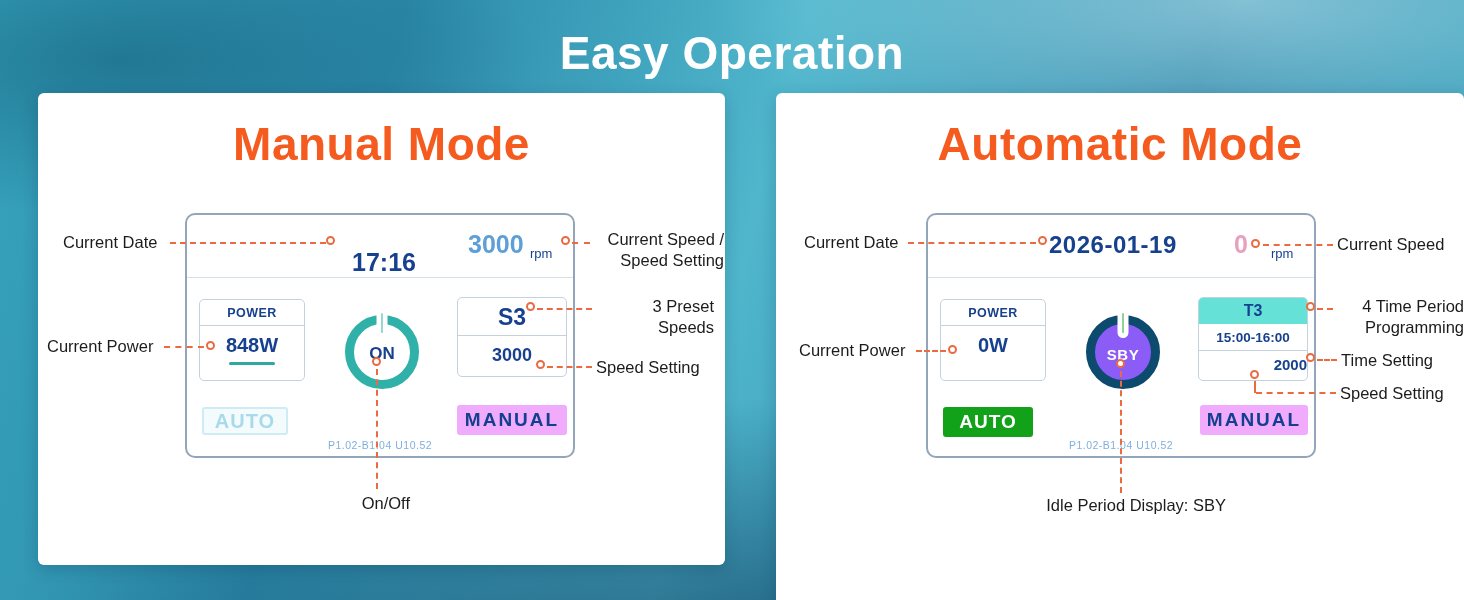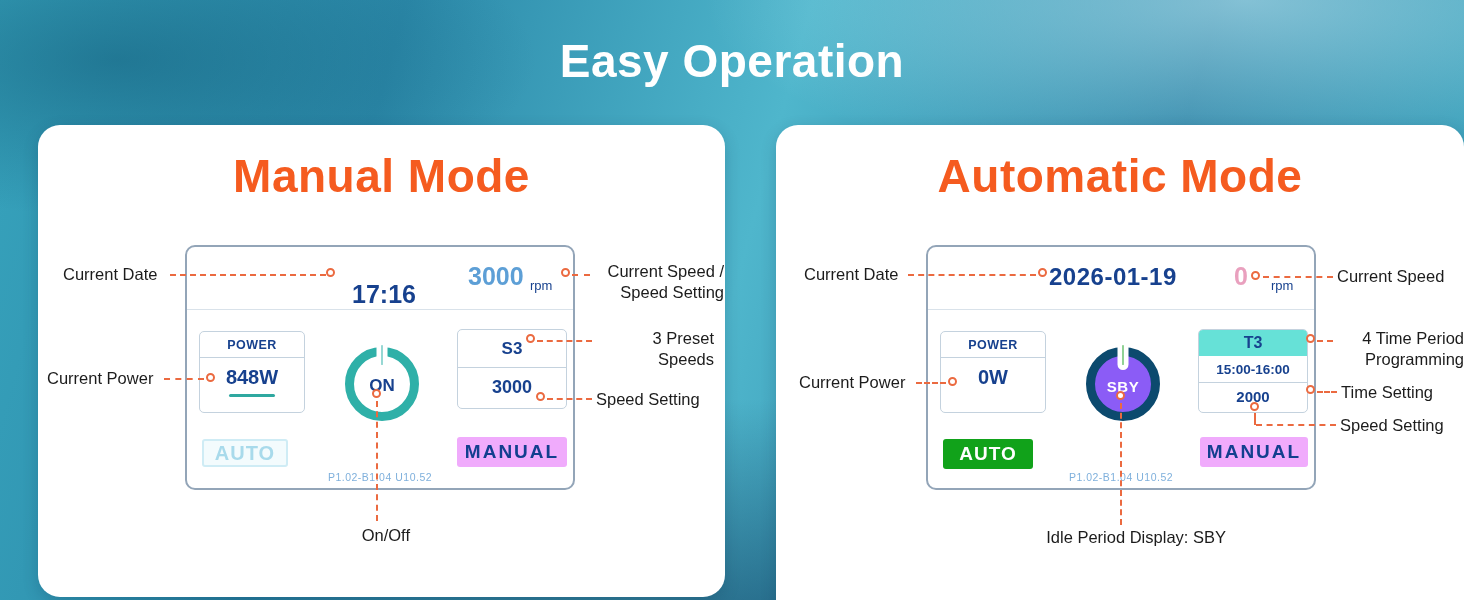--- a/index.html
+++ b/index.html
@@ -7,27 +7,26 @@
   .stage {
     position:relative; width:1464px; height:600px; overflow:hidden;
     font-family:"Liberation Sans", sans-serif;
     background:
       radial-gradient(900px 300px at 85% 0%, rgba(205,242,250,0.55), transparent 60%),
       radial-gradient(700px 260px at 8% 10%, rgba(15,85,115,0.5), transparent 60%),
       radial-gradient(1100px 420px at 50% 112%, rgba(6,42,78,0.6), transparent 65%),
       linear-gradient(105deg, #37A3BC 0%, #2C8AAA 25%, #4FB6CC 50%, #2A83A6 75%, #39A8C0 100%);
   }
   .main-title {
-    position:absolute; top:18px; left:0; right:0; margin:16px; text-align:center;
+    position:absolute; top:18px; left:0; right:0; margin:8px; text-align:center;
     font-size:46px; font-weight:bold; color:#ffffff; letter-spacing:0.5px;
   }
   .card {
-    position:absolute; background:#ffffff; border-radius:22px;
+    position:absolute; background:#ffffff; border-radius:6px;
     box-shadow:0 5px 16px rgba(0,40,70,0.2);
-    margin-top:32px;
   }
   .mode-heading {
     position:absolute; top:24px; left:0; right:0; margin:0; text-align:center;
     font-size:46px; font-weight:bold; color:#F55B1F; letter-spacing:0.5px;
   }
   .screen {
     position:absolute; background:#fff; border:2px solid #93A5B8; border-radius:10px;
   }
   .scr-time, .scr-date { position:absolute; font-weight:bold; color:#17418E; }
   .scr-time { font-size:25px; }
@@ -37,25 +36,25 @@
   .scr-speed.pink { color:#E9A0BE; }
   .scr-rpm { position:absolute; font-size:13px; color:#17418E; }
   .hdr-div { position:absolute; left:0; right:0; top:62px; height:0; border-top:1.5px solid #D9E2EA; }
   .pbox { position:absolute; border:1.5px solid #C4D2DE; border-radius:5px; background:#fff; }
   .plabel { height:26px; line-height:26px; text-align:center; font-size:12.5px; font-weight:bold;
             color:#17418E; border-bottom:1.5px solid #C4D2DE; letter-spacing:0.5px; }
   .pvalue { text-align:center; font-size:20px; font-weight:bold; color:#17418E; margin-top:8px; }
   .underline-teal { width:46px; height:3px; background:#2FA8A0; margin:5px auto 0; border-radius:2px; }
   .sbox { position:absolute; border:1.5px solid #C4D2DE; border-radius:5px; background:#fff; overflow:hidden; }
   .srow { text-align:center; font-weight:bold; color:#17418E; }
-  .s-top { height:38px; line-height:38px; font-size:17px; border-bottom:1.5px solid #C4D2DE; }
+  .s-top { height:38px; line-height:38px; font-size:23px; border-bottom:1.5px solid #C4D2DE; }
   .s-bot { height:39px; line-height:39px; font-size:18px; }
   .t3 { height:26px; line-height:26px; font-size:16px; background:#66E1D7; }
   .trange { height:27px; line-height:27px; font-size:13.5px; border-bottom:1.5px solid #C4D2DE; }
-  .tspeed { height:27px; line-height:27px; font-size:15px; }
+  .tspeed { height:27px; line-height:27px; font-size:15px;text-align:right; }
   .pwr { position:absolute; width:74px; height:74px; border-radius:50%; }
   .pwr.teal { border:9px solid #2FB0A8; background:#fff; }
   .pwr.green { border:9px solid #0c4a6e; background:#8b5cf6; }
   .pwr .bar { position:absolute; left:50%; transform:translateX(-50%); top:-16px;
               width:11px; height:30px; border-radius:8px; border:5px solid #fff; }
   .pwr.teal .bar { background:#2FB0A8; }
   .pwr.green .bar { background:#23A42B; }
   .pwr .st { position:absolute; top:54%; left:50%; transform:translate(-50%,-50%); font-weight:bold; }
   .pwr.teal .st { color:#17418E; font-size:17px; }
   .pwr.green .st { color:#ffffff; font-size:15px; letter-spacing:0.5px; }

